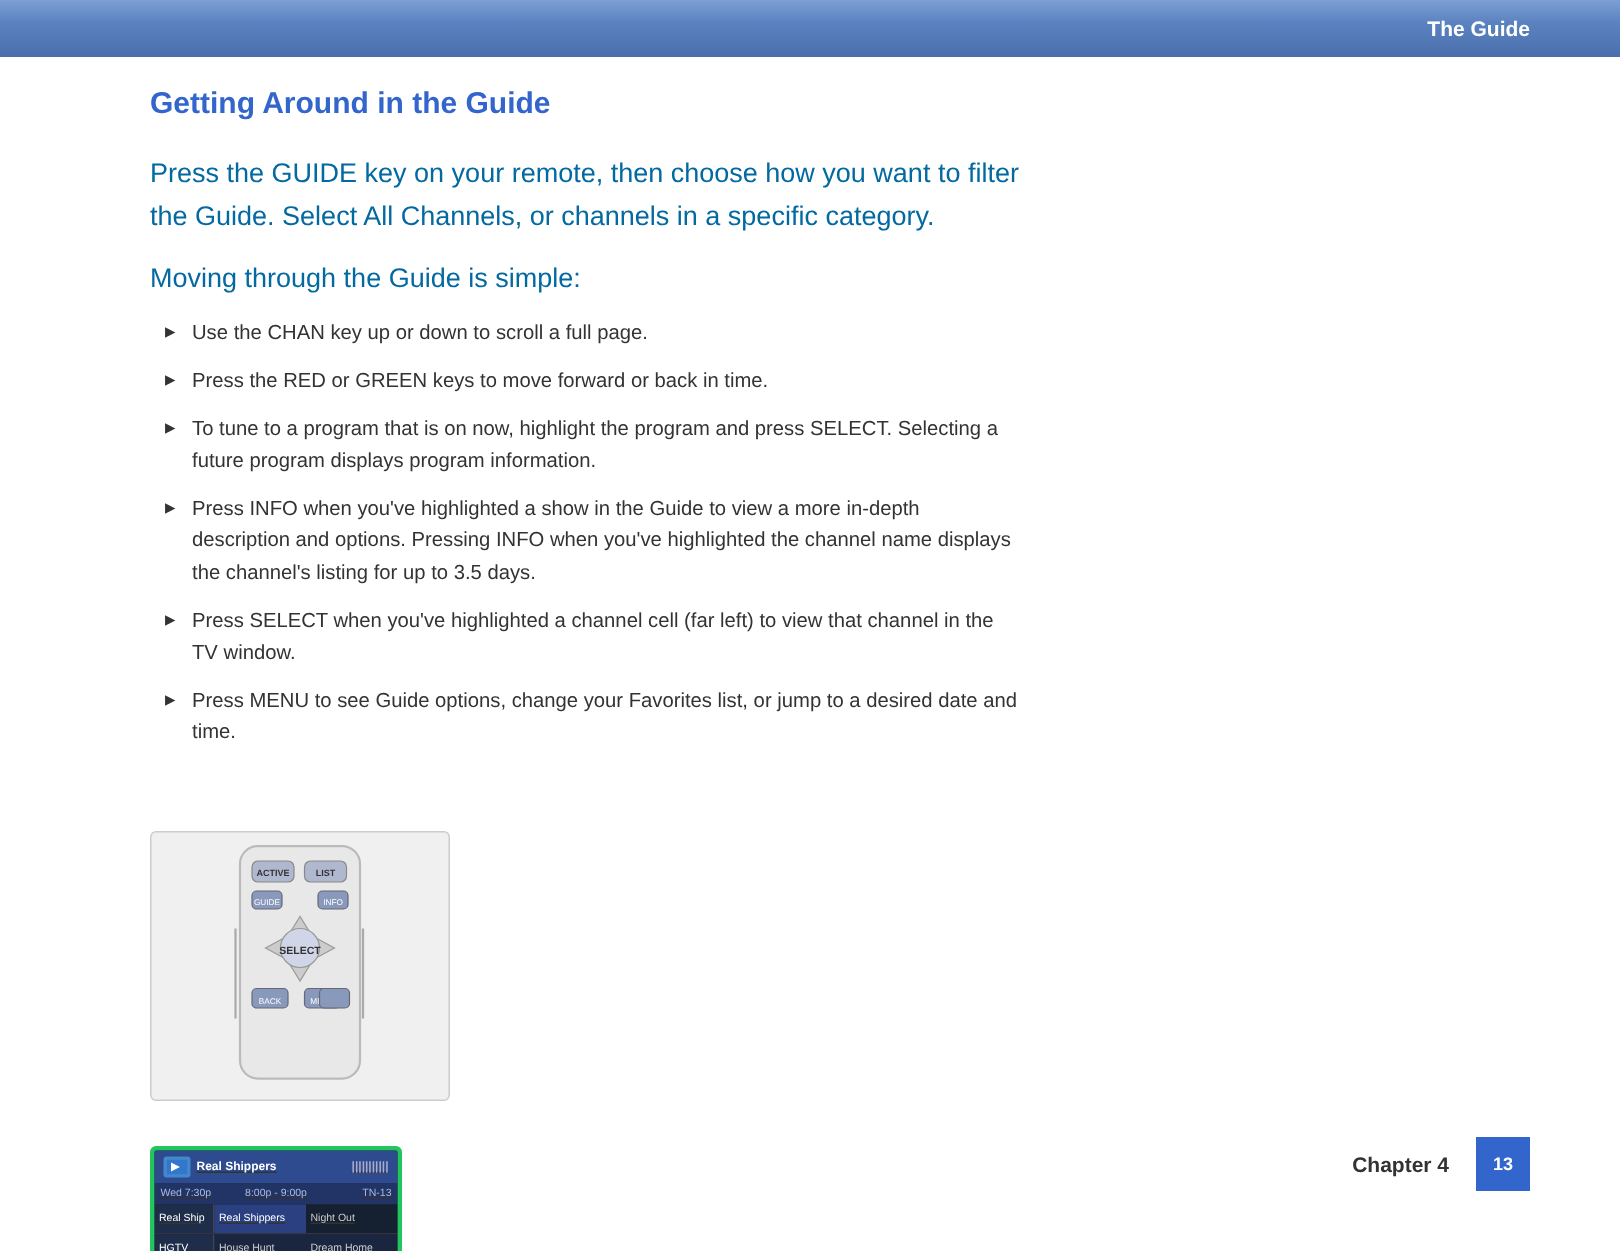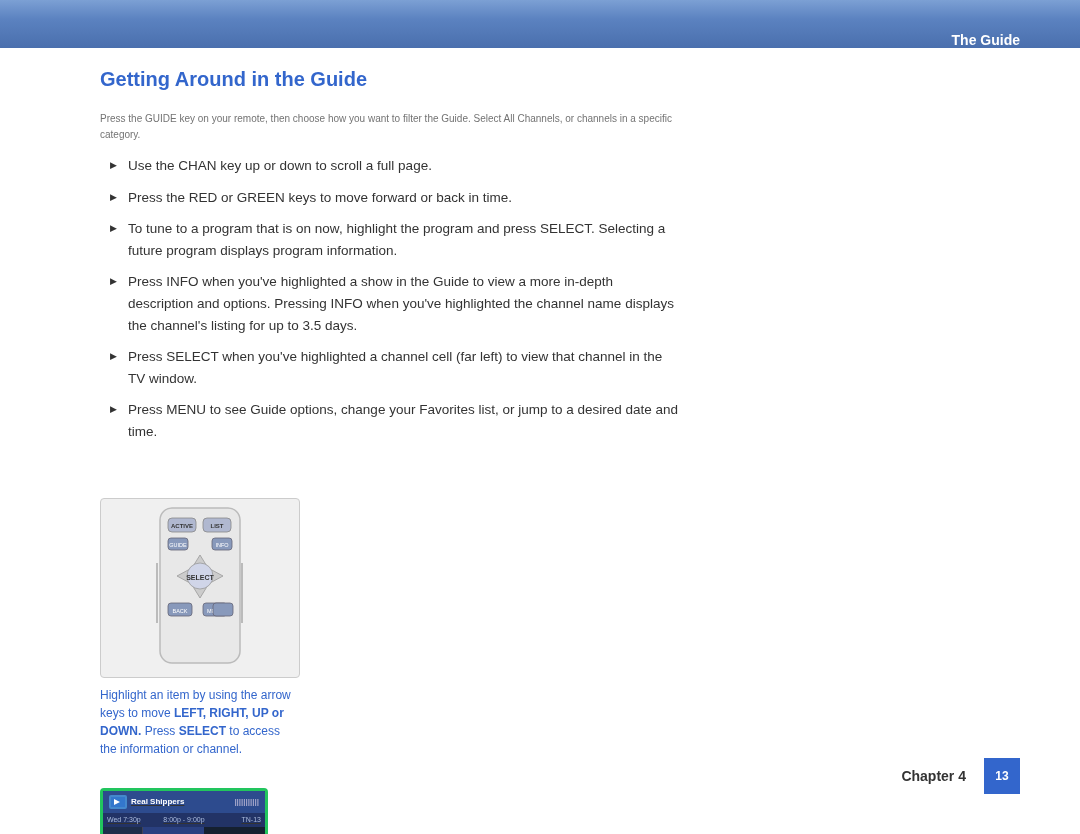--- a/index.html
+++ b/index.html
@@ -17,24 +17,24 @@
     .page {
       width: 1080px;
       height: 834px;
       position: relative;
       background: #fff;
     }
 
     
     .header-bar {
       width: 100%;
-      height: 48px;
+      height: 38px;
       background: linear-gradient(to bottom, #7ca0d4 0%, #5b82c0 40%, #4a6fad 100%);
       display: flex;
-      align-items: flex-end;
+      align-items: center;
       justify-content: flex-end;
       padding-right: 60px;
     }
 
     .header-title {
       color: #ffffff;
       font-weight: bold;
       font-size: 14px;
     }
 
@@ -60,23 +60,23 @@
     }
 
     .section-title {
       color: #3366cc;
       font-size: 20px;
       font-weight: bold;
       margin-bottom: 20px;
     }
 
     .body-text {
-      font-size: 10px;
+      font-size: 18px;
       line-height: 1.6;
-      color: #737373;
+      color: #0369a1;
       margin-bottom: 12px;
     }
 
     .bullet-list {
       list-style: none;
       margin-left: 10px;
       margin-bottom: 8px;
     }
 
     .bullet-list li {
@@ -292,20 +292,23 @@
   <div class="main-content">
 
     <div class="left-column">
 
       <h2 class="section-title">Getting Around in the Guide</h2>
 
       <p class="body-text">
         Press the GUIDE key on your remote, then choose how you want to filter the Guide. Select All Channels, or channels in a specific category.
       </p>
 
+      <p class="body-text">
+        Moving through the Guide is simple:
+      </p>
 
       <ul class="bullet-list">
         <li>Use the CHAN key up or down to scroll a full page.</li>
         <li>Press the RED or GREEN keys to move forward or back in time.</li>
         <li>To tune to a program that is on now, highlight the program and press SELECT. Selecting a future program displays program information.</li>
         <li>Press INFO when you've highlighted a show in the Guide to view a more in-depth description and options. Pressing INFO when you've highlighted the channel name displays the channel's listing for up to 3.5 days.</li>
         <li>Press SELECT when you've highlighted a channel cell (far left) to view that channel in the TV window.</li>
         <li>Press MENU to see Guide options, change your Favorites list, or jump to a desired date and time.</li>
       </ul>
 
@@ -345,23 +348,20 @@
             <text x="75" y="110" text-anchor="middle" font-size="5.5" fill="#fff">BACK</text>
 
             <rect x="98" y="100" width="24" height="13" rx="3" fill="#8899bb" stroke="#667" stroke-width="0.8"></rect>
             <text x="110" y="110" text-anchor="middle" font-size="5.5" fill="#fff">MENU</text>
 
             <rect x="113" y="100" width="20" height="13" rx="3" fill="#8899bb" stroke="#667" stroke-width="0.8" transform="translate(-5,0)"></rect>
 
             <line x1="52" y1="60" x2="52" y2="120" stroke="#aaa" stroke-width="1.5"></line>
             <line x1="137" y1="60" x2="137" y2="120" stroke="#aaa" stroke-width="1.5"></line>
           </svg>
-        </div>
-        <div class="caption-text">
-          <span>Highlight an item by using the arrow keys to move <strong>LEFT, RIGHT, UP or DOWN.</strong> Press <strong>SELECT</strong> to access the information or channel.</span>
         </div>
       </div>
 
       <div>
         <div class="guide-screenshot">
 
           <div class="guide-header-row">
             <div class="guide-logo">
               <svg width="14" height="10" viewBox="0 0 14 10">
                 <rect x="0" y="0" width="14" height="10" fill="#3377cc"></rect>

